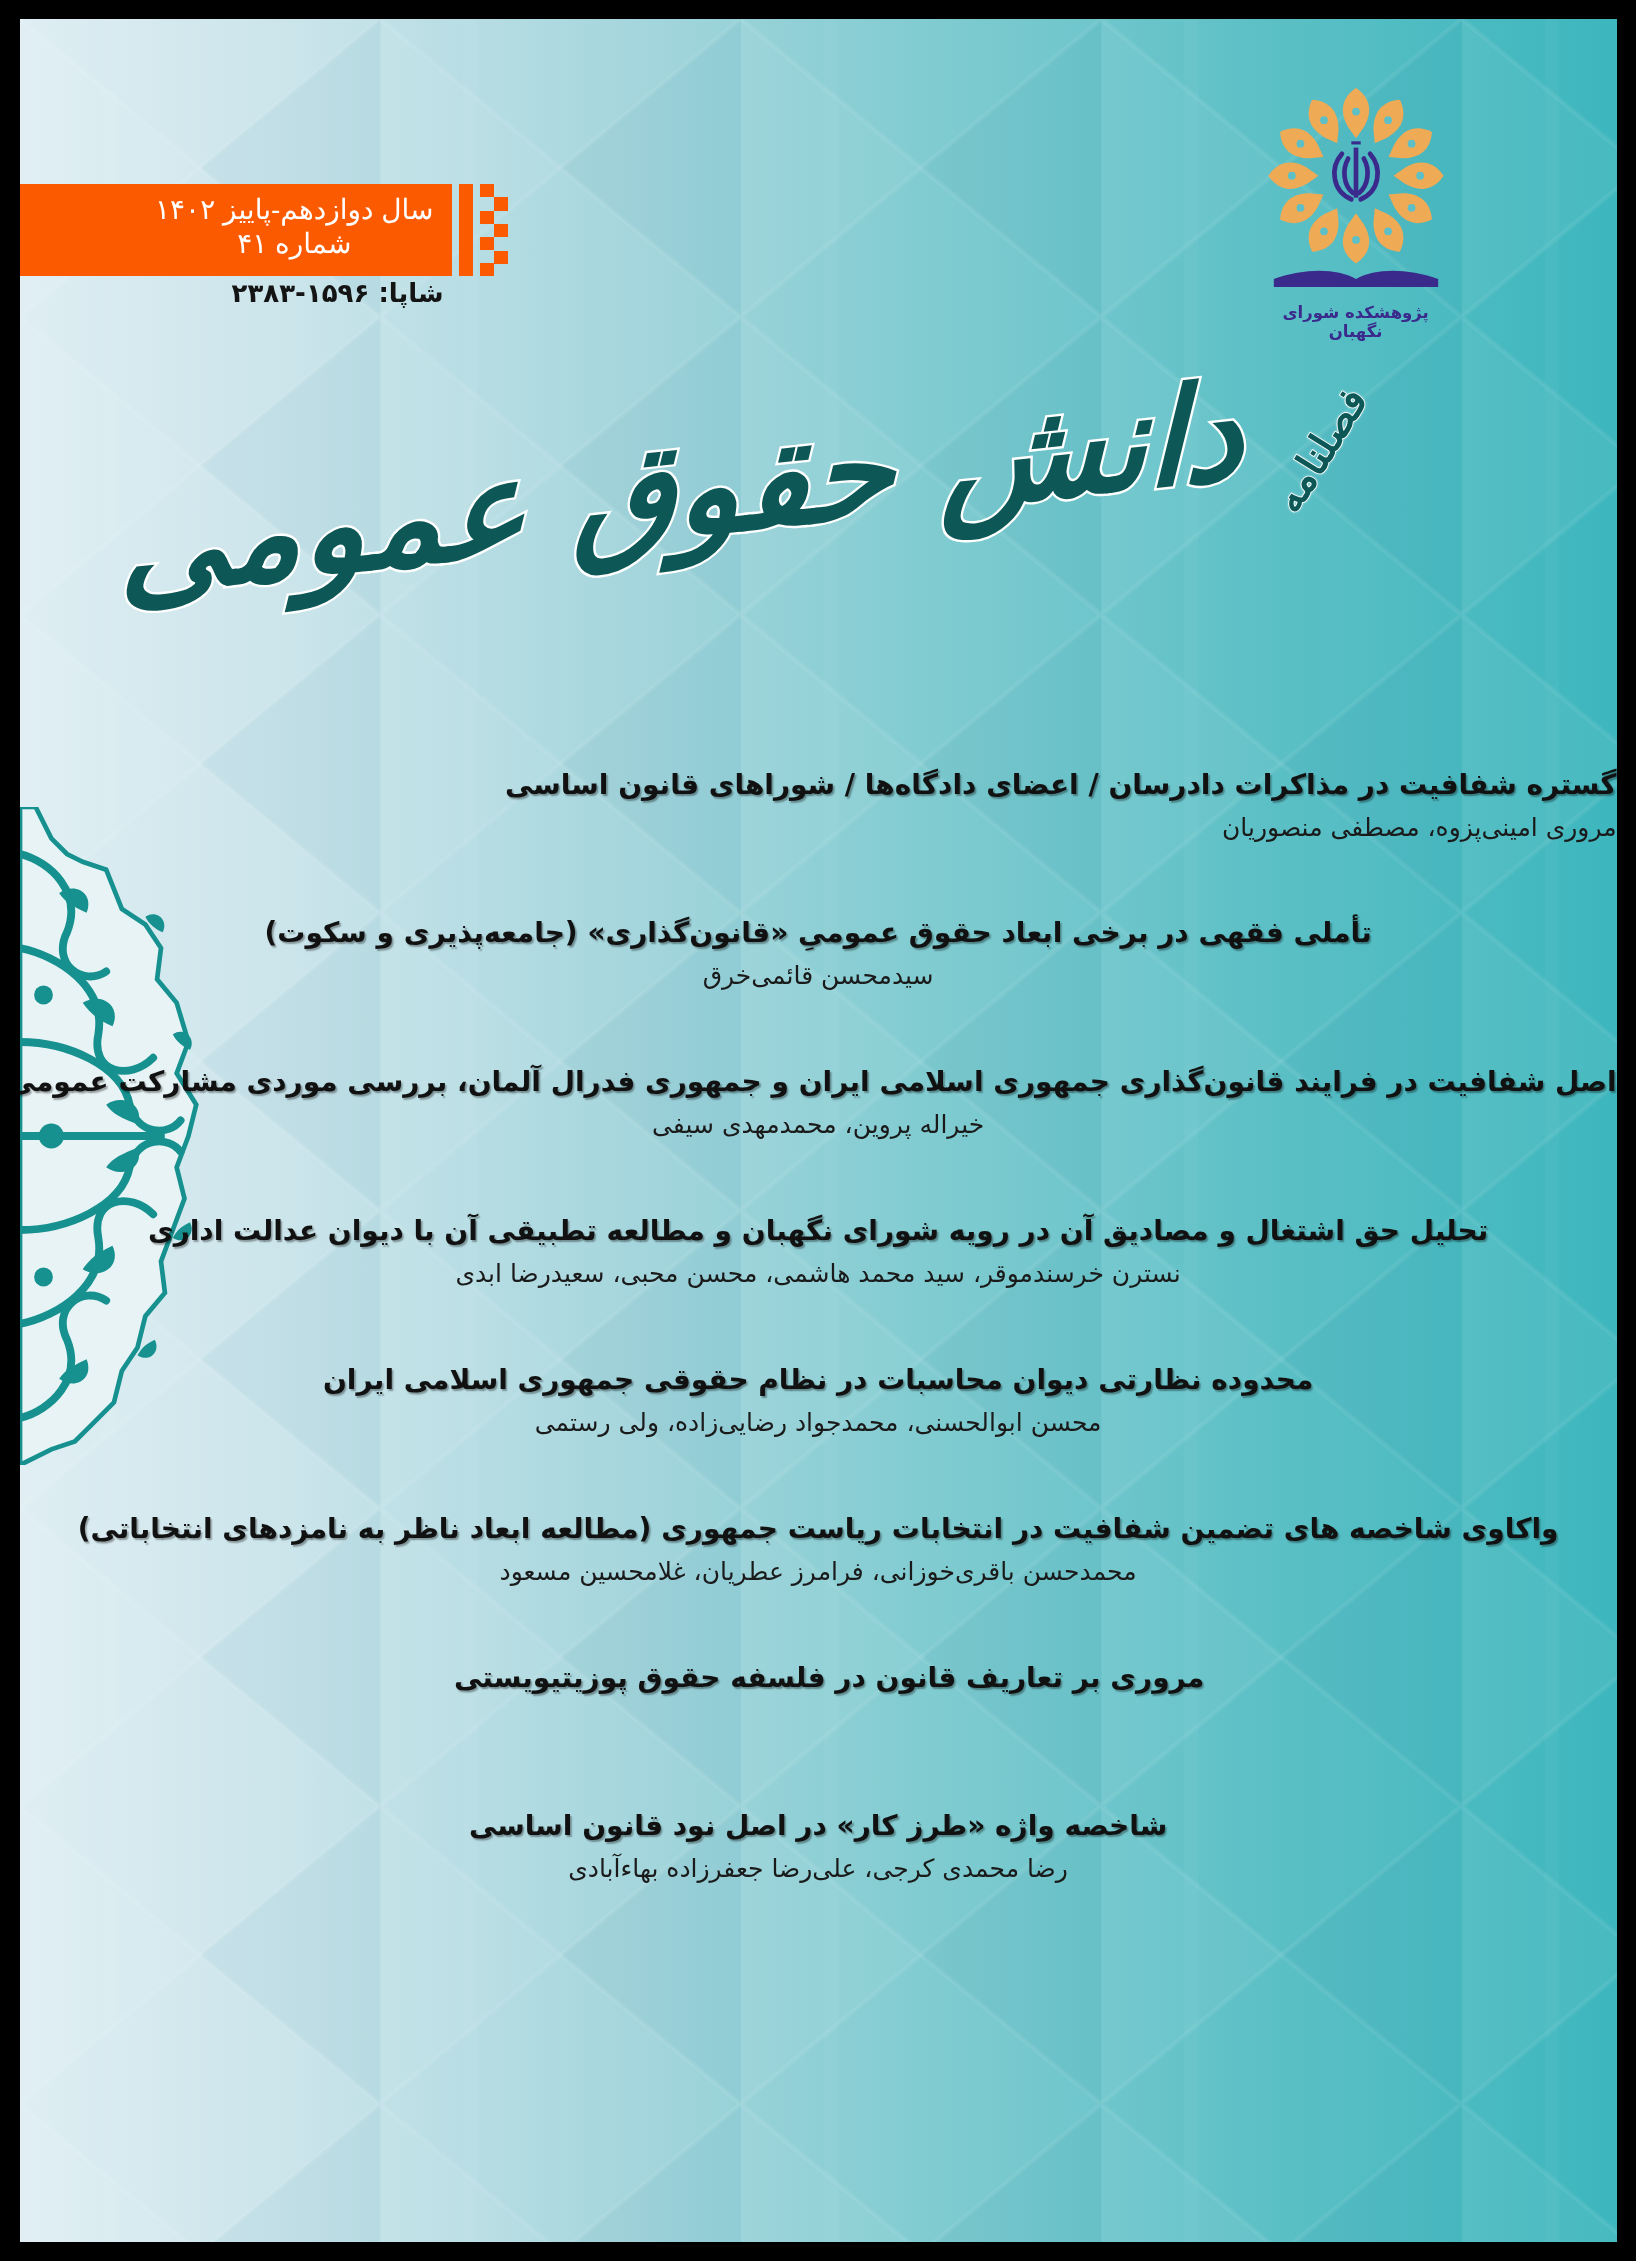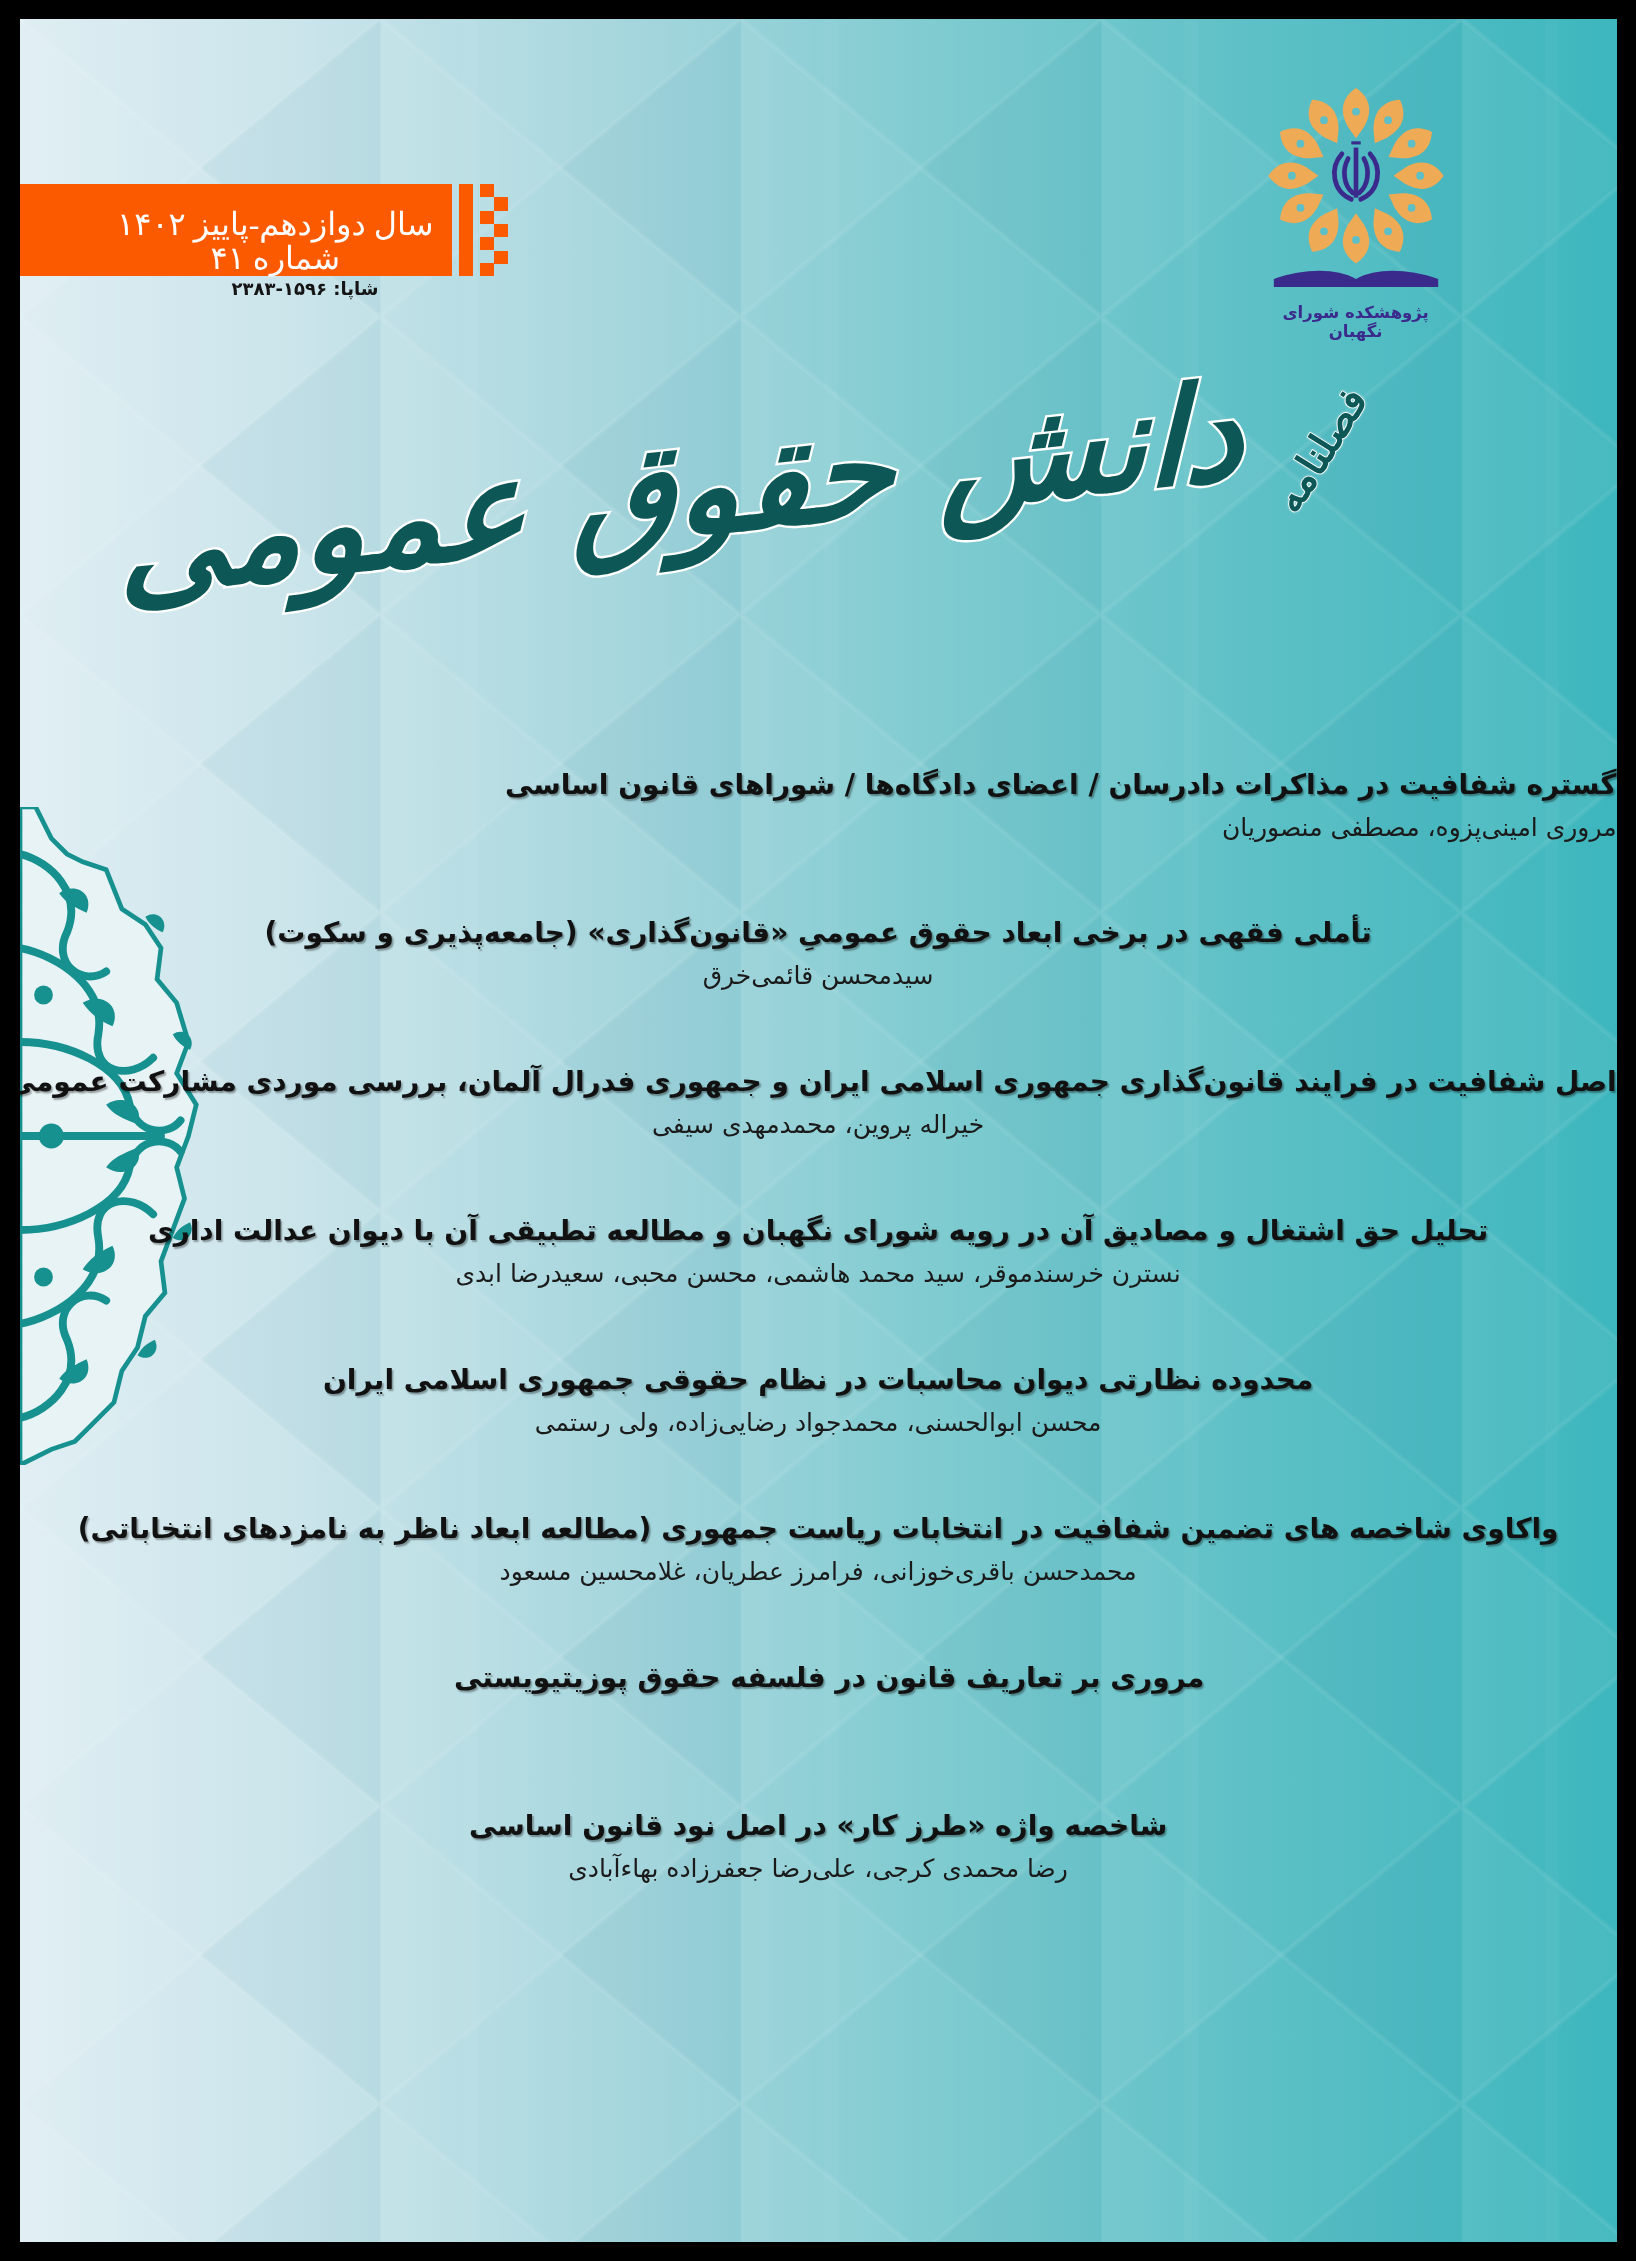--- a/index.html
+++ b/index.html
@@ -52,37 +52,37 @@
       background: #fc5a00;
     }
     .badge-check {
       position: absolute;
       width: 14px; height: 13.3px;
       background: #fc5a00;
     }
     .badge-text {
       position: absolute;
       right: 77px;
-      top: 23px;
+      top: 9px;
       direction: rtl;
       text-align: center;
       color: #ffffff;
-      font-family: Liberation Serif, serif;
-      font-size: 32px;
+      font-family: Liberation Sans, sans-serif;
+      font-size: 28px;
       line-height: 34px;
     }
     .issn {
       position: absolute;
       left: 212px;
       top: 259px;
       direction: rtl;
       color: #141414;
       font-family: "DejaVu Sans", sans-serif;
       font-weight: bold;
-      font-size: 18px;
+      font-size: 26px;
       letter-spacing: 0.8px;
     }
 
     
     .logo {
       position: absolute;
       left: 1246px;
       top: 55px;
       width: 180px;
       height: 266px;

